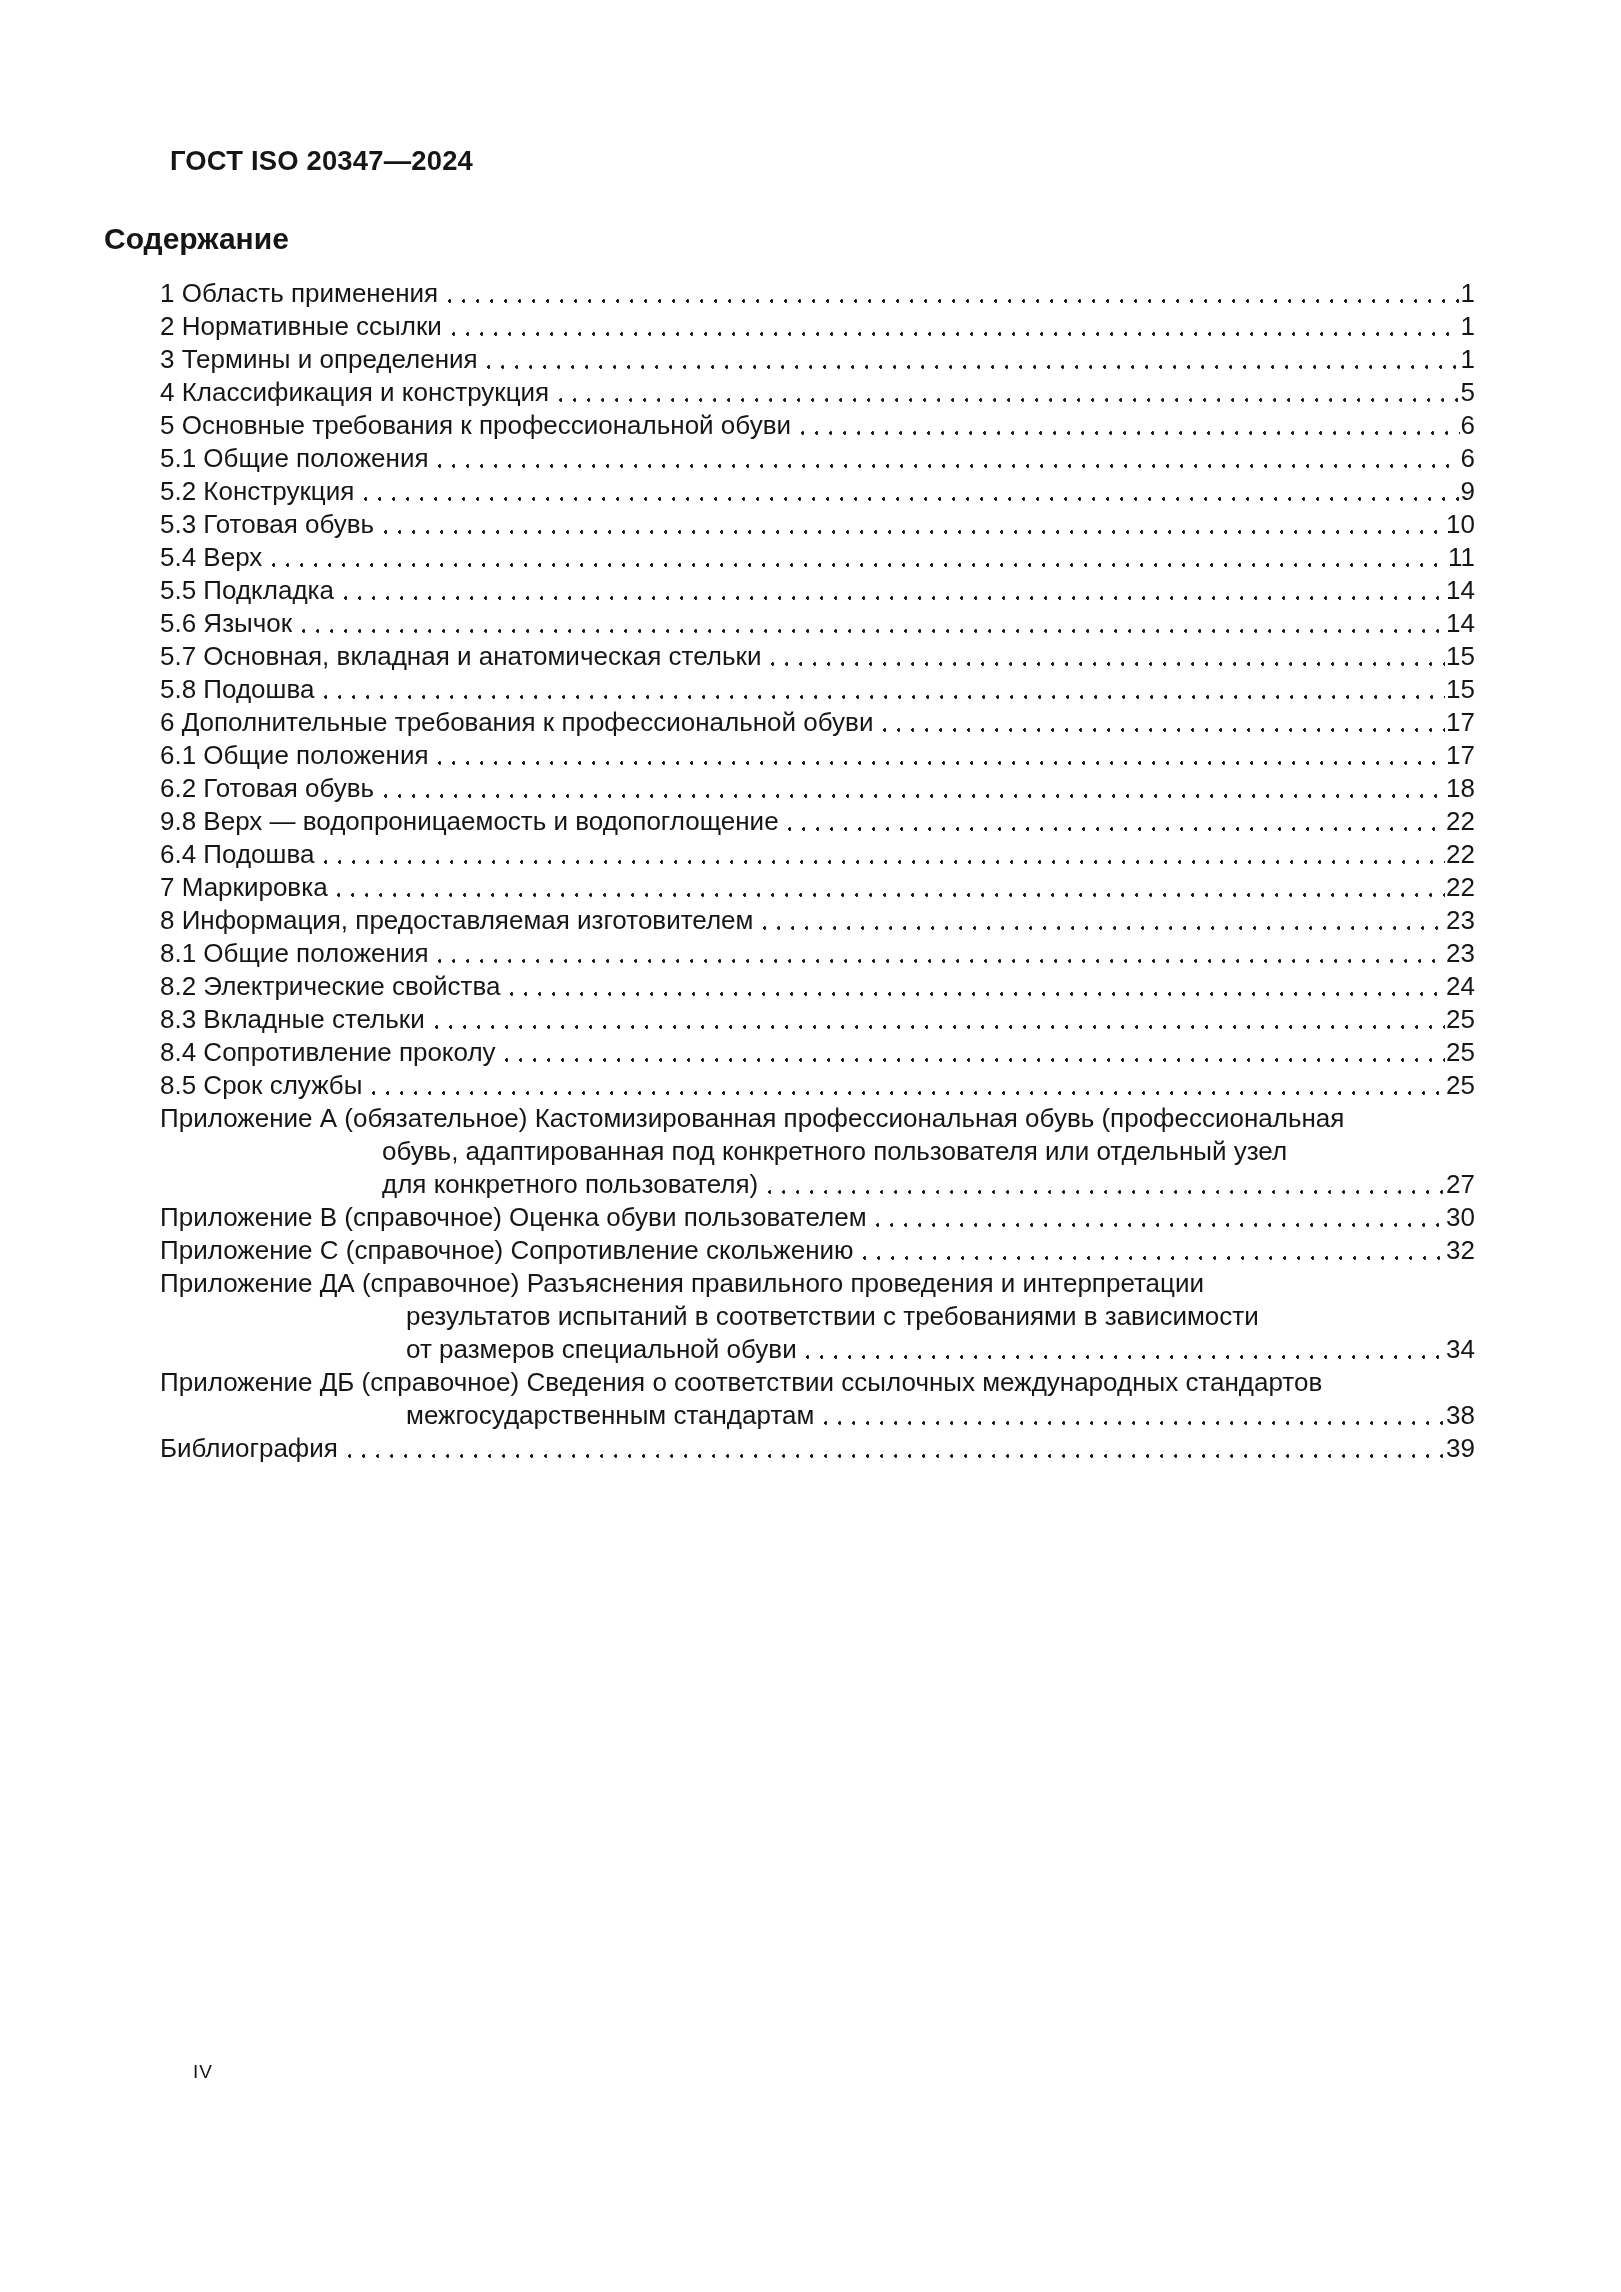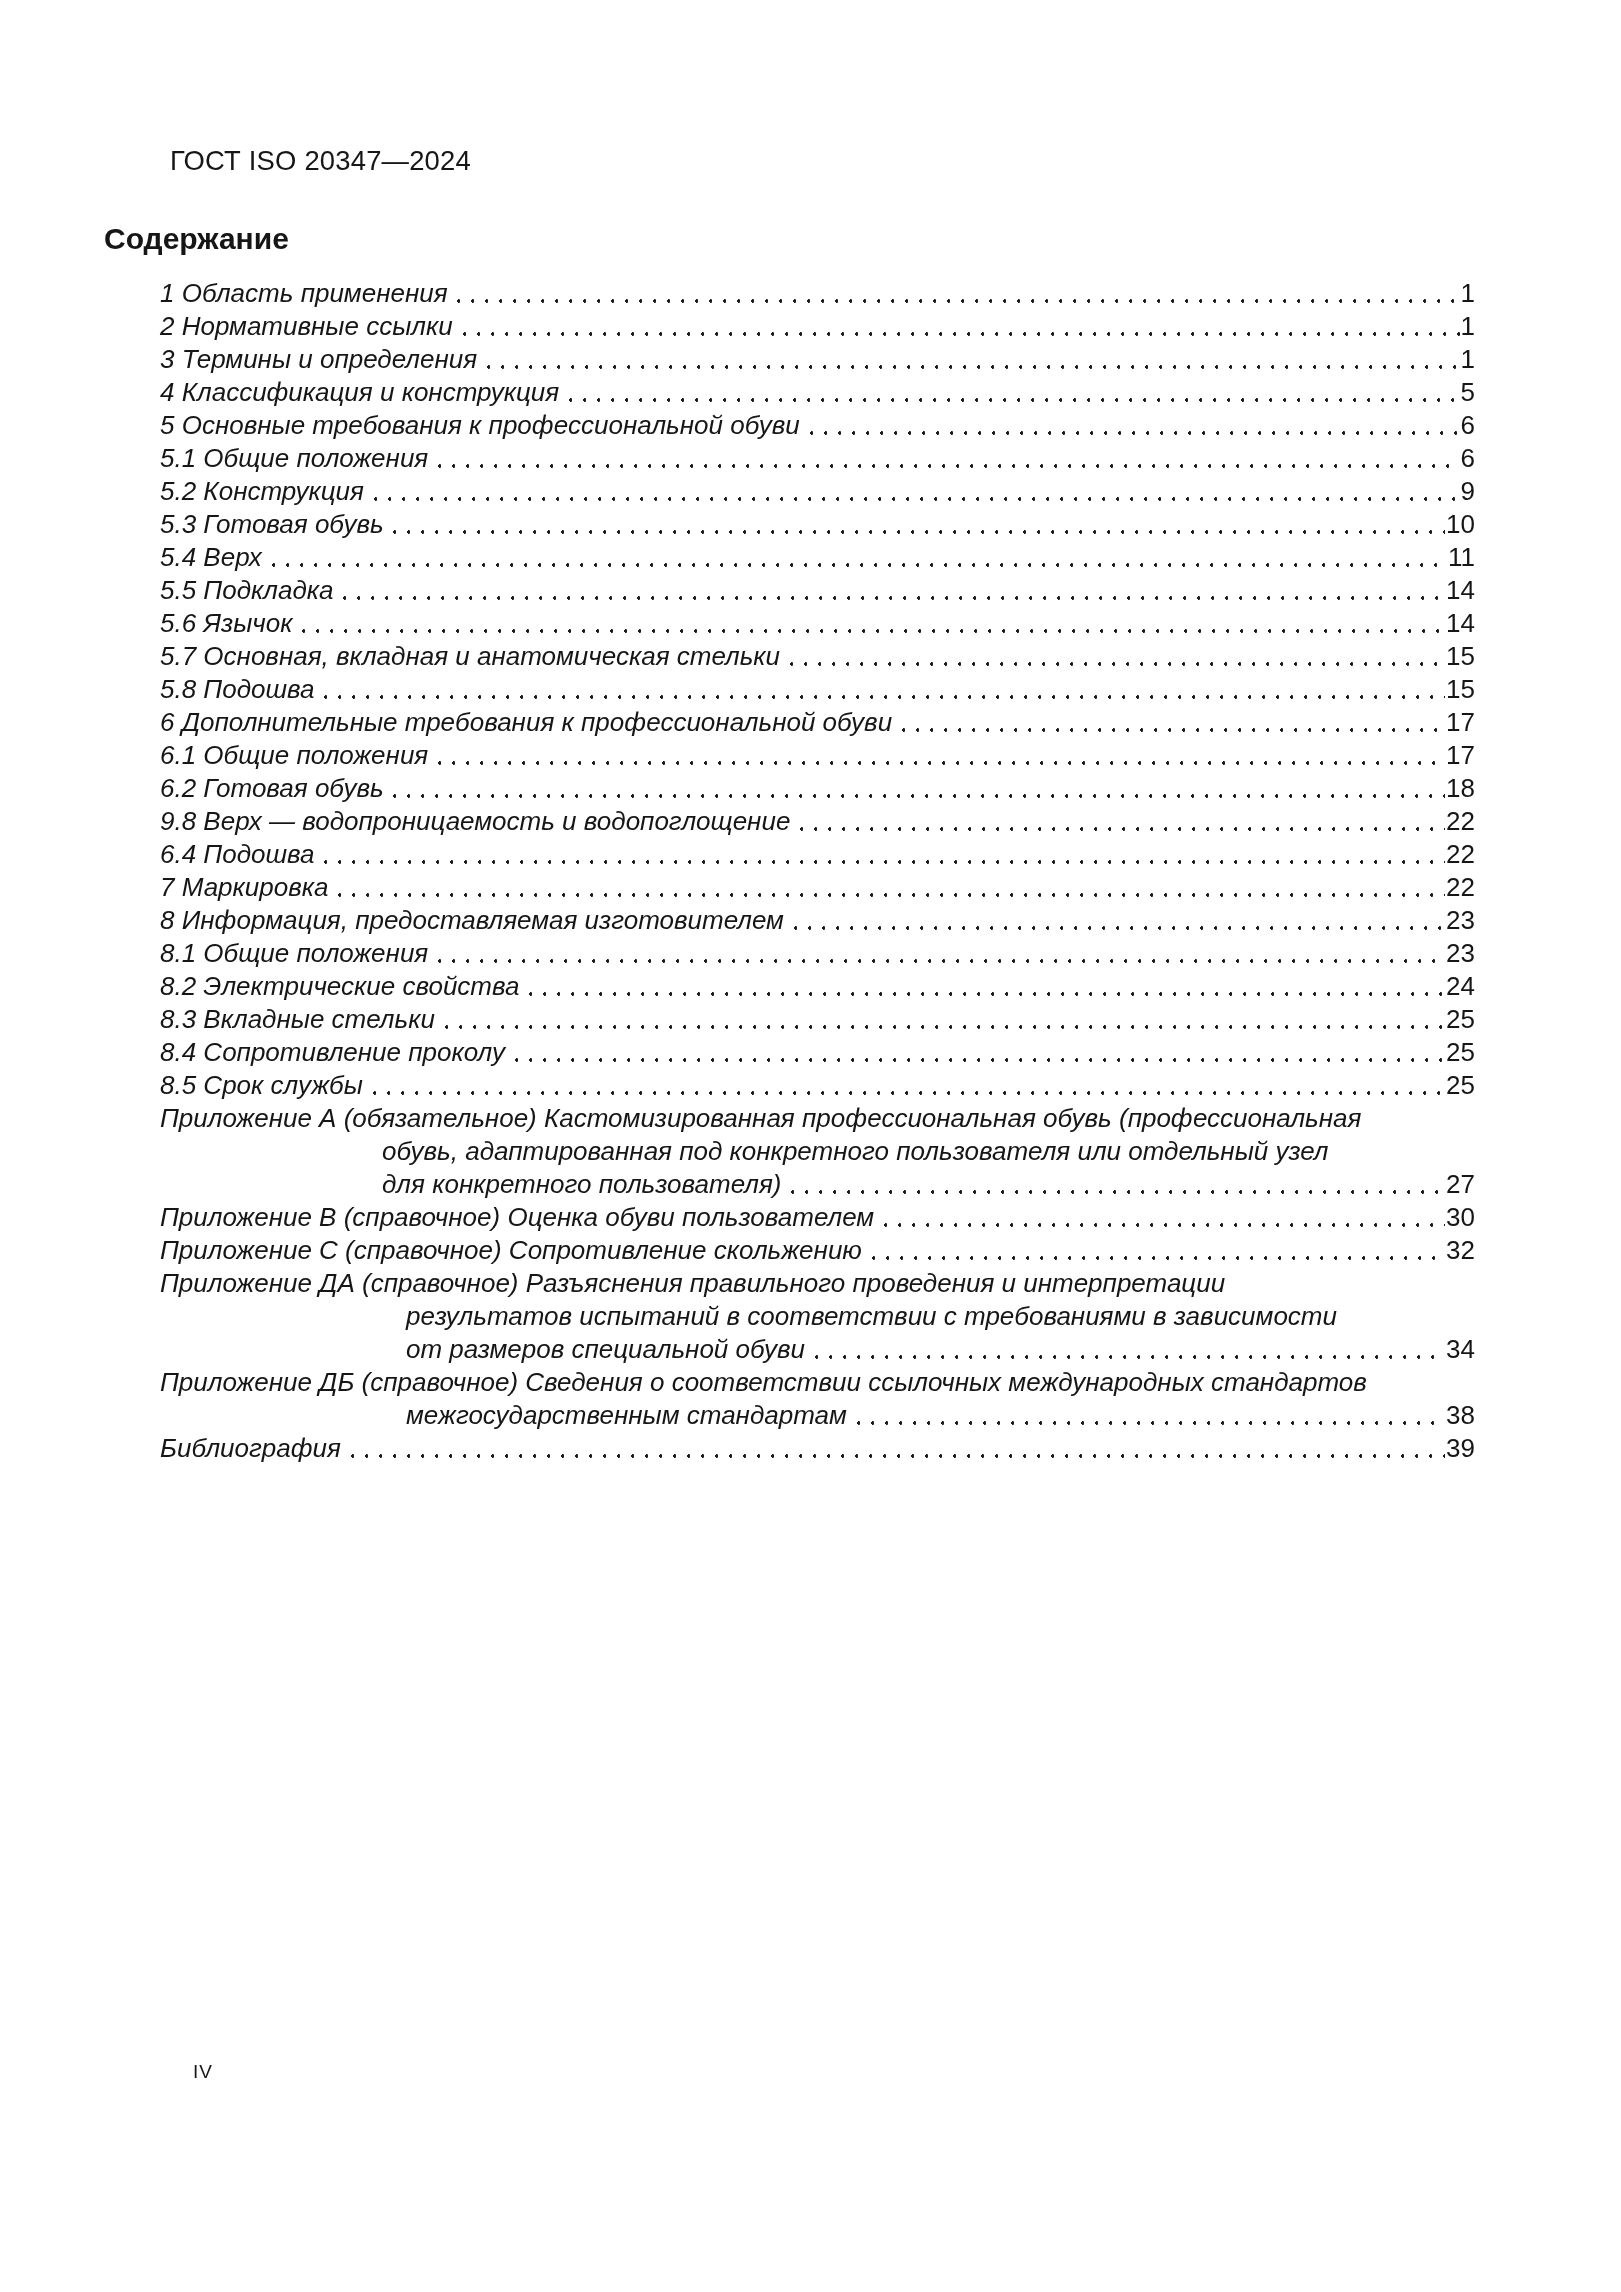--- a/index.html
+++ b/index.html
@@ -14,21 +14,21 @@
     background: #ffffff;
     font-family: "Liberation Sans", sans-serif;
     color: #161616;
     overflow: hidden;
   }
   .doc-header {
     position: absolute;
     left: 170px;
     top: 145px;
     font-size: 27.4px;
-    font-weight: normal;
+    font-weight: bold;
     letter-spacing: 0.2px;
     white-space: nowrap;
   }
   .doc-title {
     position: absolute;
     left: 160px;
     top: 222px;
     width: 1315px;
     text-align: left;
     transform: translateX(-56px);
@@ -45,21 +45,20 @@
   .toc-row {
     display: flex;
     align-items: baseline;
     height: 33px;
     line-height: 33px;
     font-size: 26px;
     white-space: nowrap;
   }
   .toc-row .t {
     flex: 0 0 auto;
-    font-style: italic;
   }
   .toc-row .leader {
     flex: 1 1 auto;
     align-self: stretch;
     margin-left: 9.8px;
     margin-right: 1px;
     background-image: radial-gradient(circle 1.7px at 1.7px 50%, #1c1c1c 97%, transparent 100%);
     background-size: 14px 3.9px;
     background-repeat: repeat-x;
     background-position: left bottom 6.9px;

